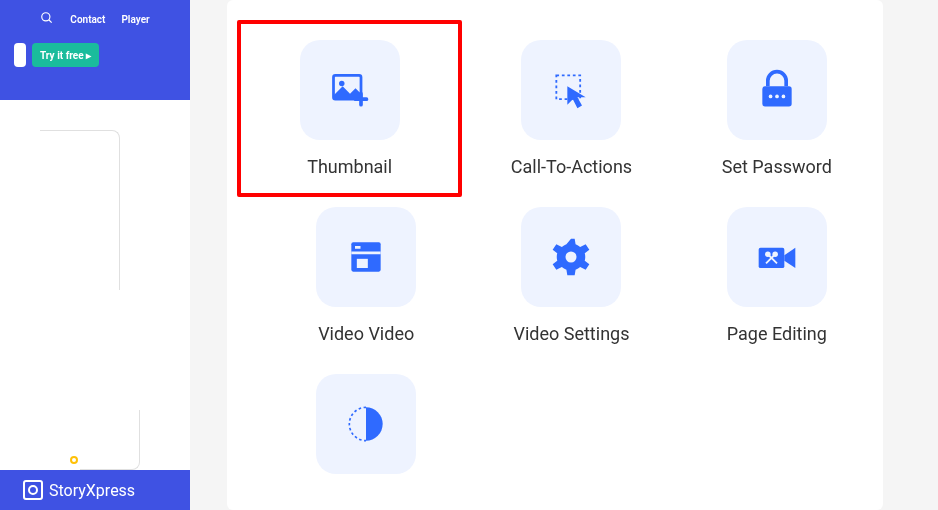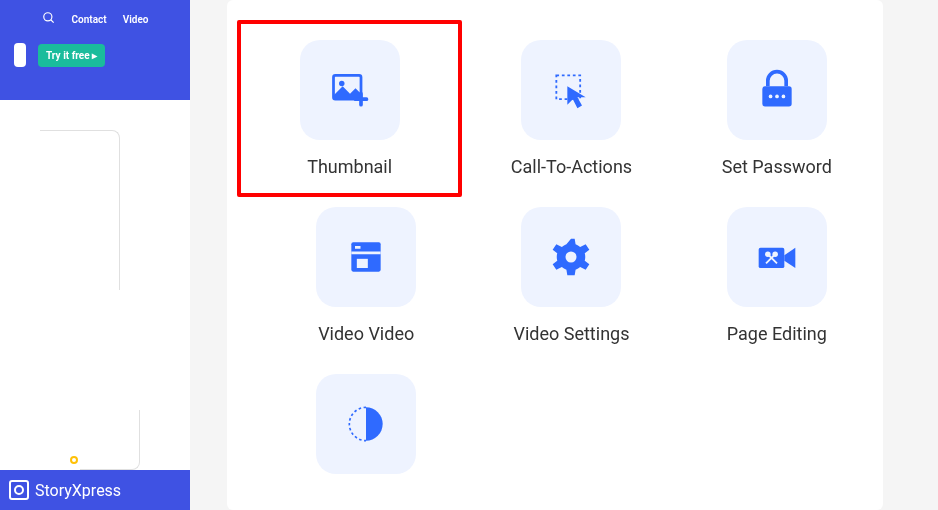--- a/index.html
+++ b/index.html
@@ -27,21 +27,21 @@
   }
   .top-row {
     display: flex;
     align-items: center;
     gap: 16px;
     margin-bottom: 14px;
     justify-content: center;
   }
   .search-ic svg { width: 14px; height: 14px; fill: none; stroke: #fff; stroke-width: 2; }
   .nav-link { font-size: 10px; font-weight: 600; color: #fff; }
-  .button-row { display: flex; gap: 12px; align-items: flex-end; }
+  .button-row { display: flex; gap: 6px; }
   .white-btn {
     background: #fff;
     width: 12px;
     height: 24px;
     border-radius: 4px;
   }
   .try-btn {
     background: #1abc9c;
     color: #fff;
     font-size: 10px;
@@ -68,21 +68,21 @@
   .brand-bar {
     position: absolute;
     bottom: 0;
     left: 0;
     width: 190px;
     height: 40px;
     background: #3f52e3;
     color: #fff;
     display: flex;
     align-items: center;
-    padding: 0 9px;
+    padding: 0 23px;
     gap: 6px;
     font-size: 16px;
     font-weight: 400;
   }
   .brand-bar .bl { width: 20px; height: 20px; border: 2px solid #fff; border-radius: 3px; position: relative; display: flex; align-items: center; justify-content: center; }
   .brand-bar .bl::after { content:""; width: 6px; height: 6px; border: 2px solid #fff; border-radius: 50%; display: block; }
 
   .main-card {
     position: absolute;
     left: 227px;
@@ -136,21 +136,21 @@
 <div class="left-panel">
   <div class="blue-header">
     <div class="top-row">
       <span class="search-ic">
         <svg viewBox="0 0 24 24">
             <circle cx="10" cy="10" r="7"></circle>
             <line x1="20" y1="20" x2="15" y2="15"></line>
           </svg>
       </span>
       <span class="nav-link">Contact</span>
-      <span class="nav-link">Video</span>
+      <span class="nav-link">Player</span>
     </div>
     <div class="button-row">
       <div class="white-btn"></div>
       <div class="try-btn">Try it free ▸</div>
     </div>
   </div>
   <div class="canvas-area">
     <div class="wire wire1"></div>
     <div class="wire wire2"></div>
     <div class="node node1"></div>

